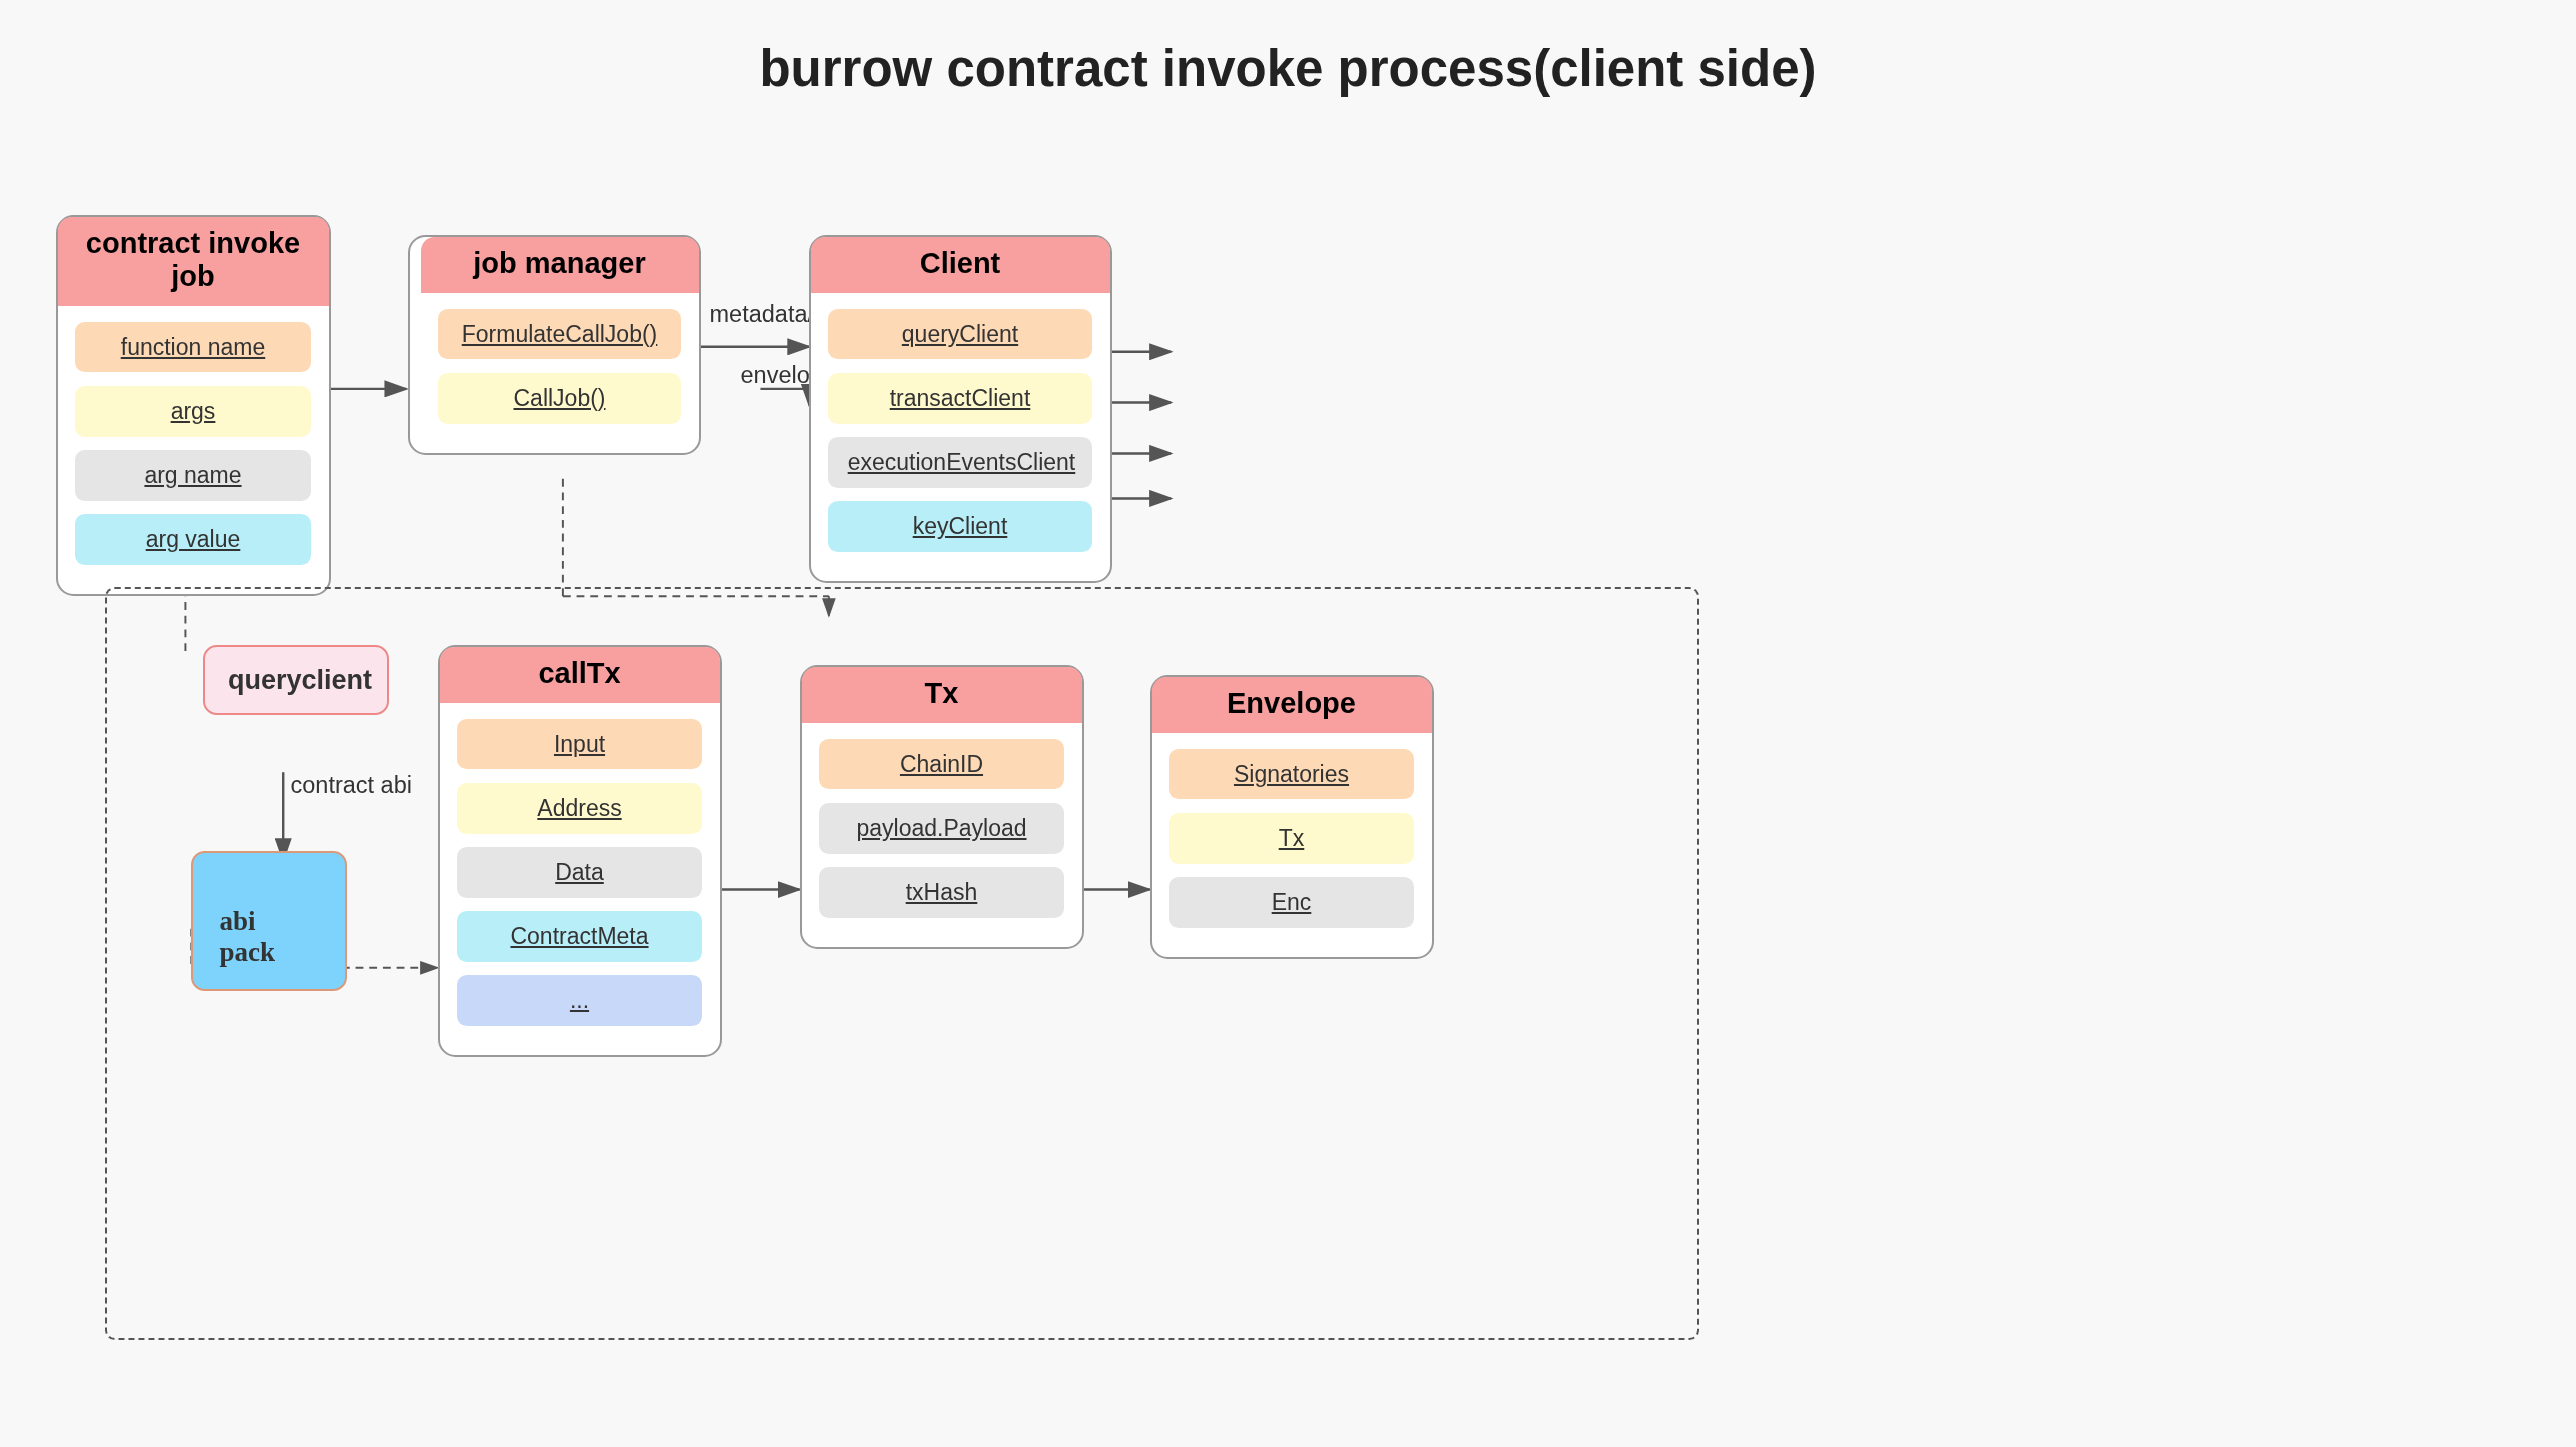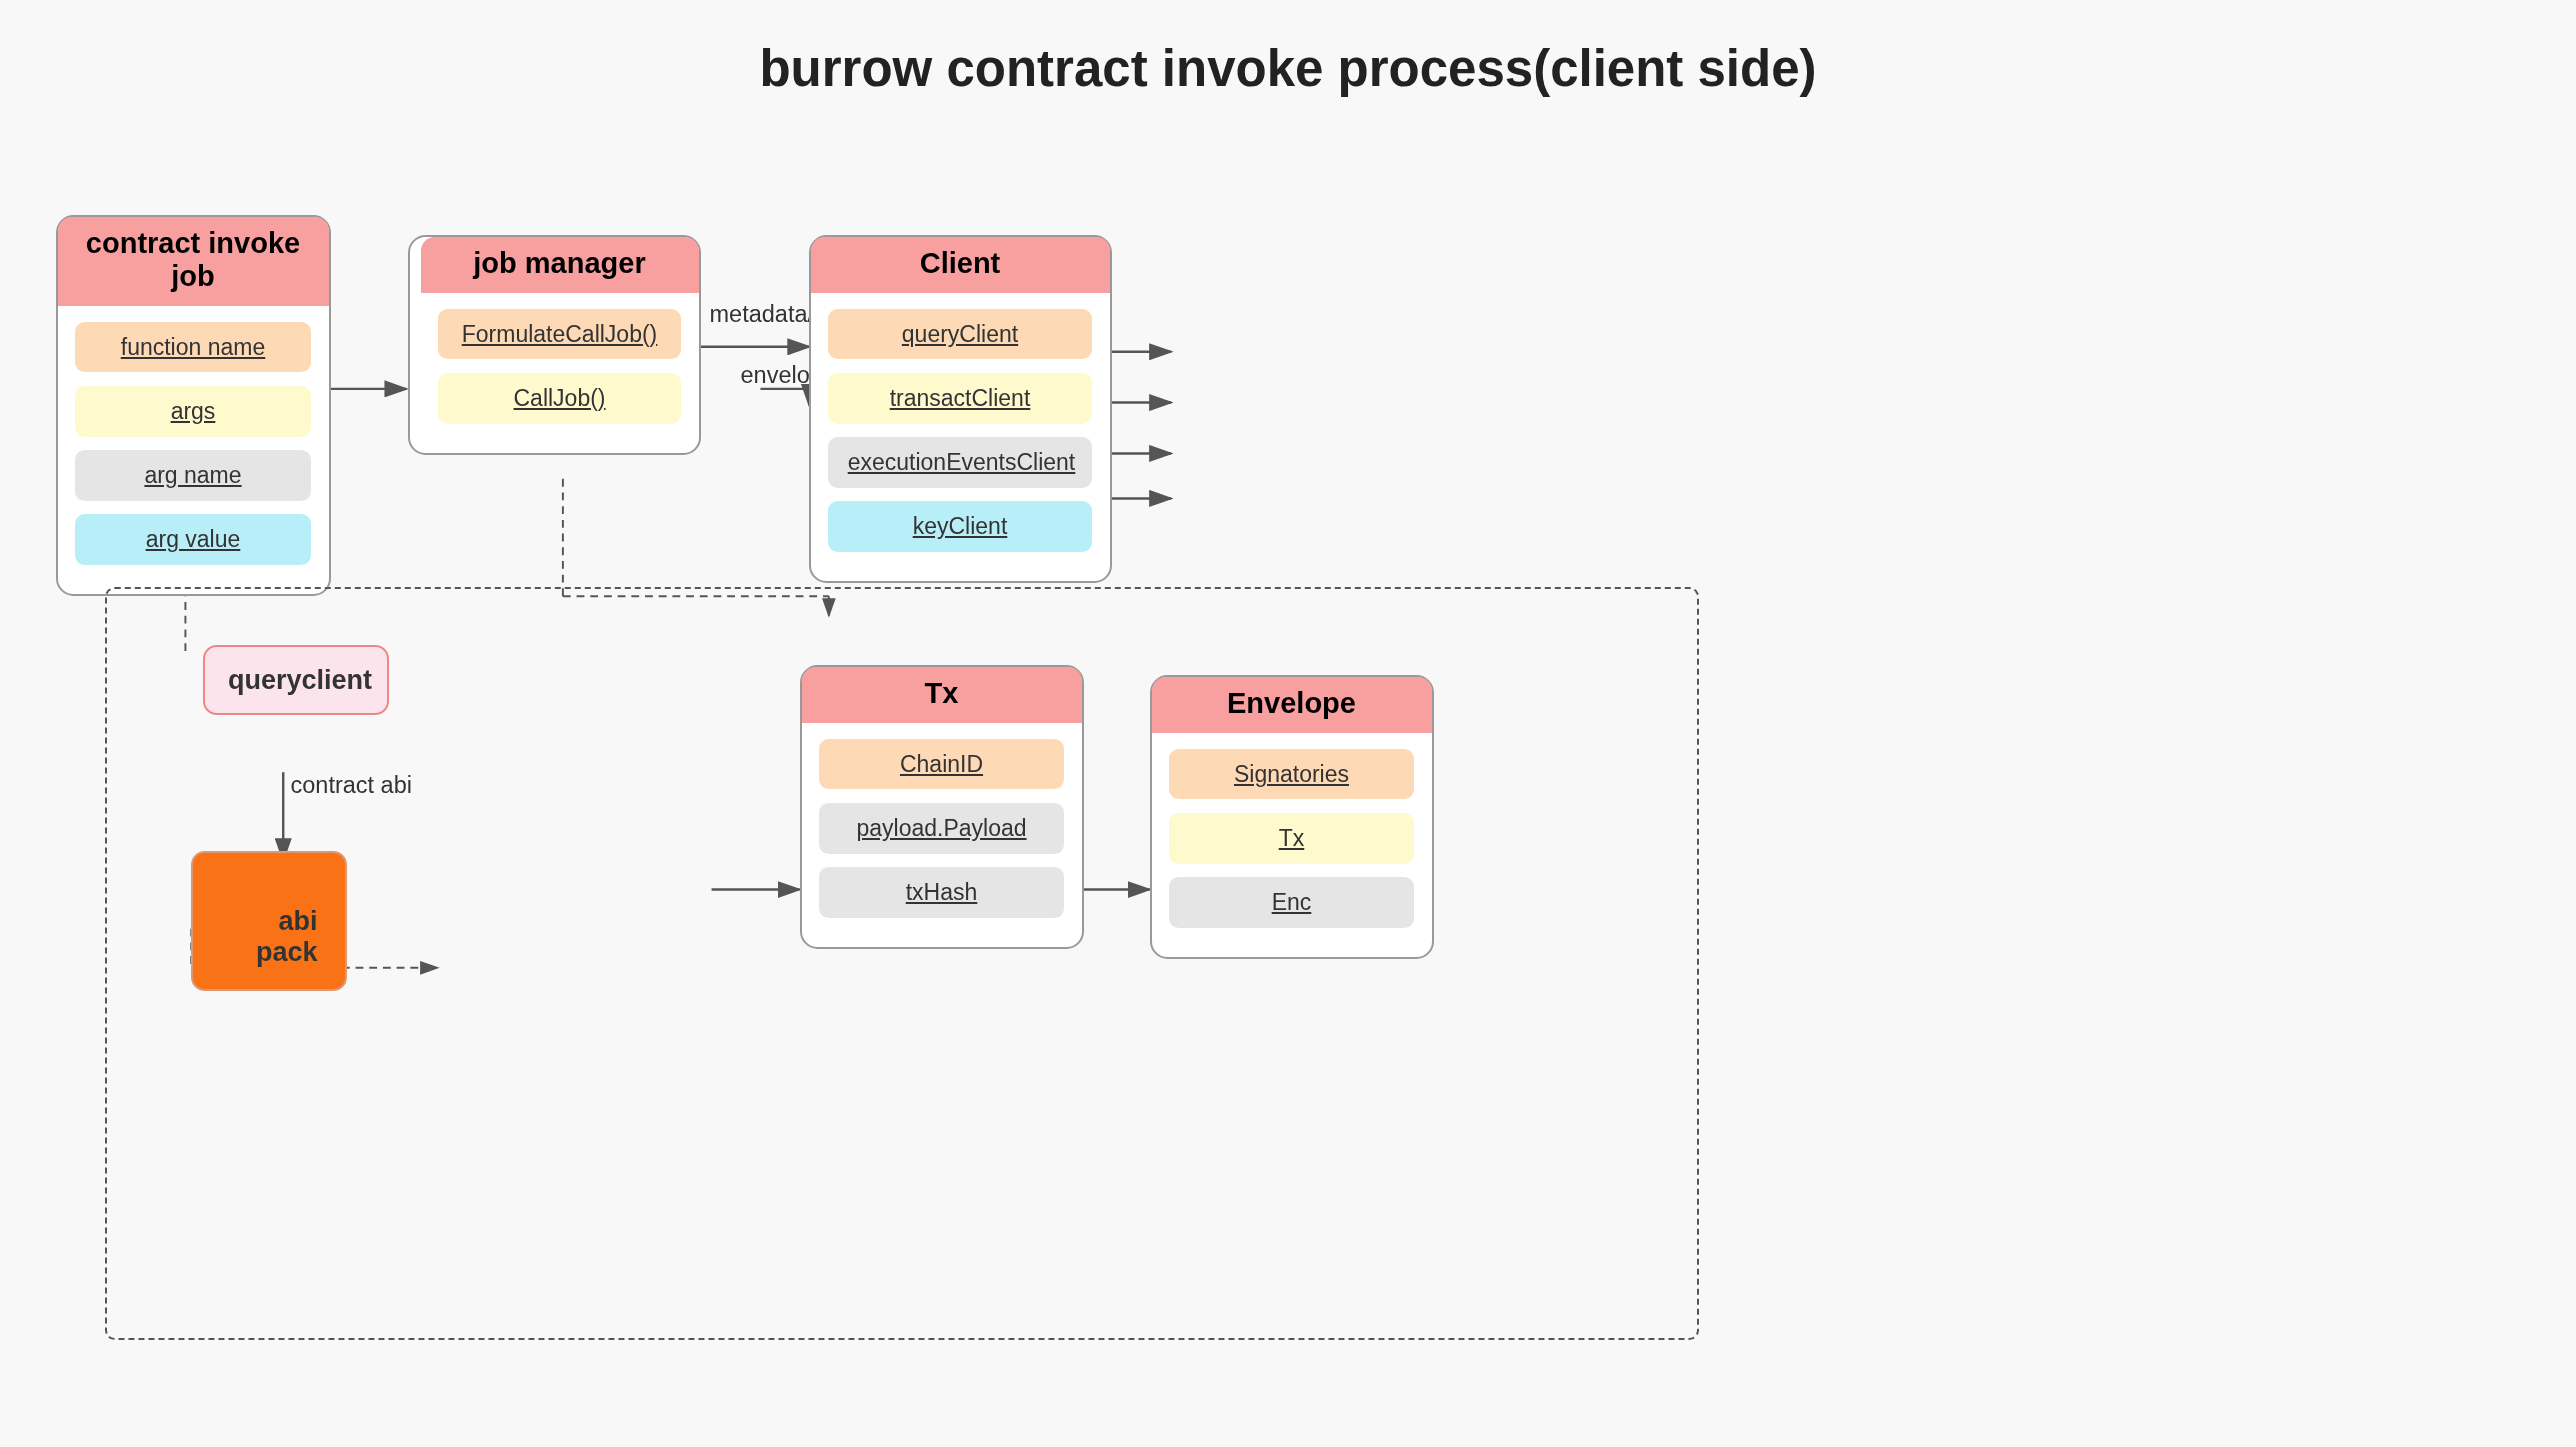--- a/index.html
+++ b/index.html
@@ -85,26 +85,27 @@
       font-weight: bold;
       text-align: center;
       color: #333;
     }
 
     
     .abipack-box {
       position: absolute;
       border: 2.4px solid #d97;
       border-radius: 13.7px;
-      background: #f97316;
+      background: #7dd3fc;
       padding: 21.5px 27px;
       font-size: 27px;
       font-weight: bold;
-      text-align: right;
-      color: #333;
+      text-align: left;
+      color: #333;
+      font-family: Liberation Serif, serif;
     }
 
     
     .label {
       position: absolute;
       font-size: 23.5px;
       color: #333;
       white-space: nowrap;
     }
   </style>
@@ -192,20 +193,28 @@
     <span>queryclient</span>
   </div>
 
   <div class="label" style="left:264px; top:645px;">contract abi</div>
 
   <div class="abipack-box" style="left:164px; top:724px; width:156px; min-height:78px; white-space:pre-line;">
     <span>abi
 pack</span>
   </div>
 
+  <div class="box" style="left:411px; top:518px; width:284px; padding-bottom:15.6px;">
+    <span class="box-title pink">callTx</span>
+    <div class="item-row item-orange">Input</div>
+    <div class="item-row item-yellow">Address</div>
+    <div class="item-row item-green">Data</div>
+    <div class="item-row item-cyan">ContractMeta</div>
+    <div class="item-row item-blue">...</div>
+  </div>
 
   <div class="box" style="left:773px; top:538px; width:284px; padding-bottom:15.6px;">
     <span class="box-title pink">Tx</span>
     <div class="item-row item-orange">ChainID</div>
     <div class="item-row item-green">payload.Payload</div>
     <div class="item-row item-green">txHash</div>
   </div>
 
   <div class="box" style="left:1123px; top:548px; width:284px; padding-bottom:15.6px;">
     <span class="box-title pink">Envelope</span>

